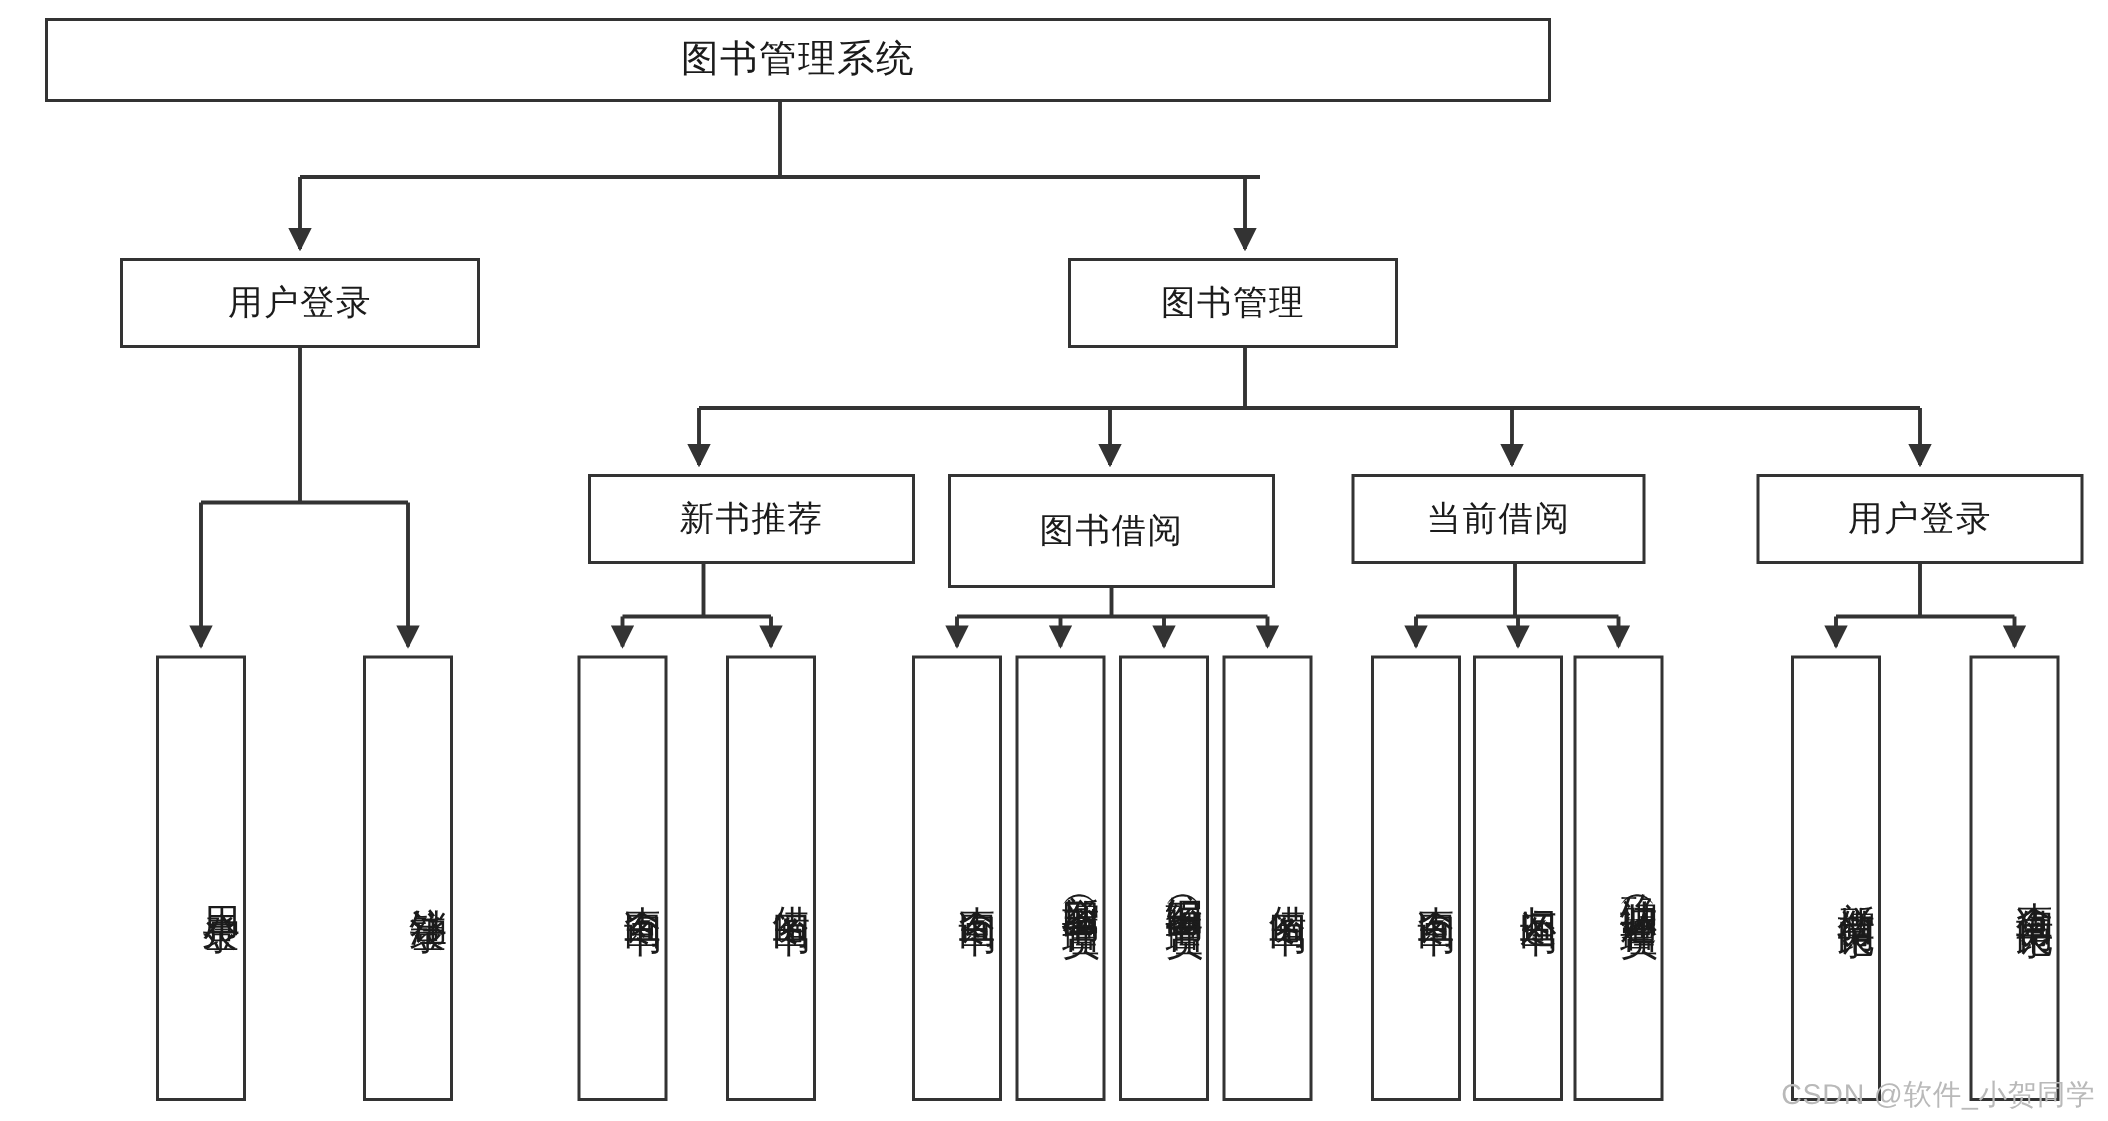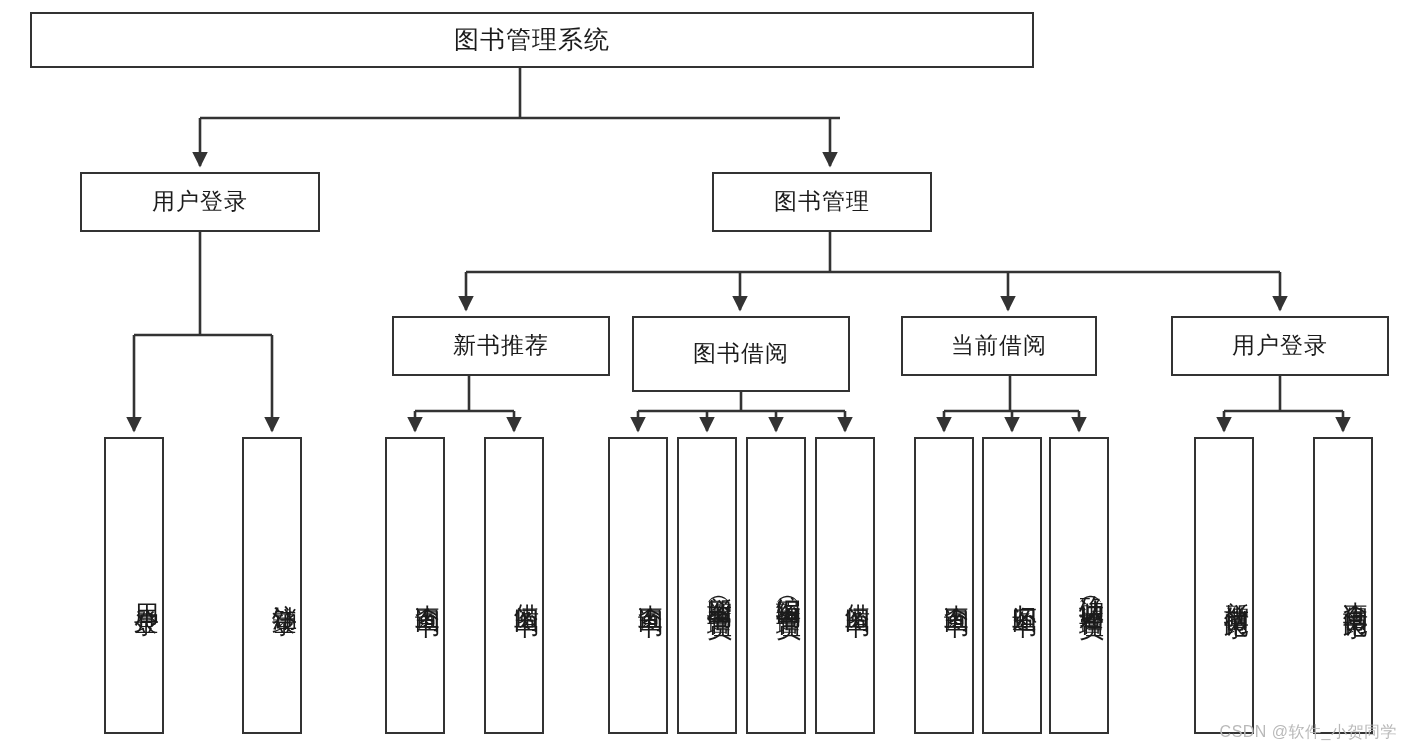--- a/index.html
+++ b/index.html
@@ -57,21 +57,21 @@
     white-space: nowrap;
   }
   #root-node {
     font-size: 25px;
     margin-left: 12px;
   }
   #watermark {
     position: absolute;
     right: 8px;
     bottom: 4px;
-    font-size: 16px;
+    font-size: 19px;
     color: #b9b9b9;
     letter-spacing: 0.5px;
     white-space: nowrap;
     pointer-events: none;
   }
 </style>
 </head>
 <body>
 
 <div id="canvas">

